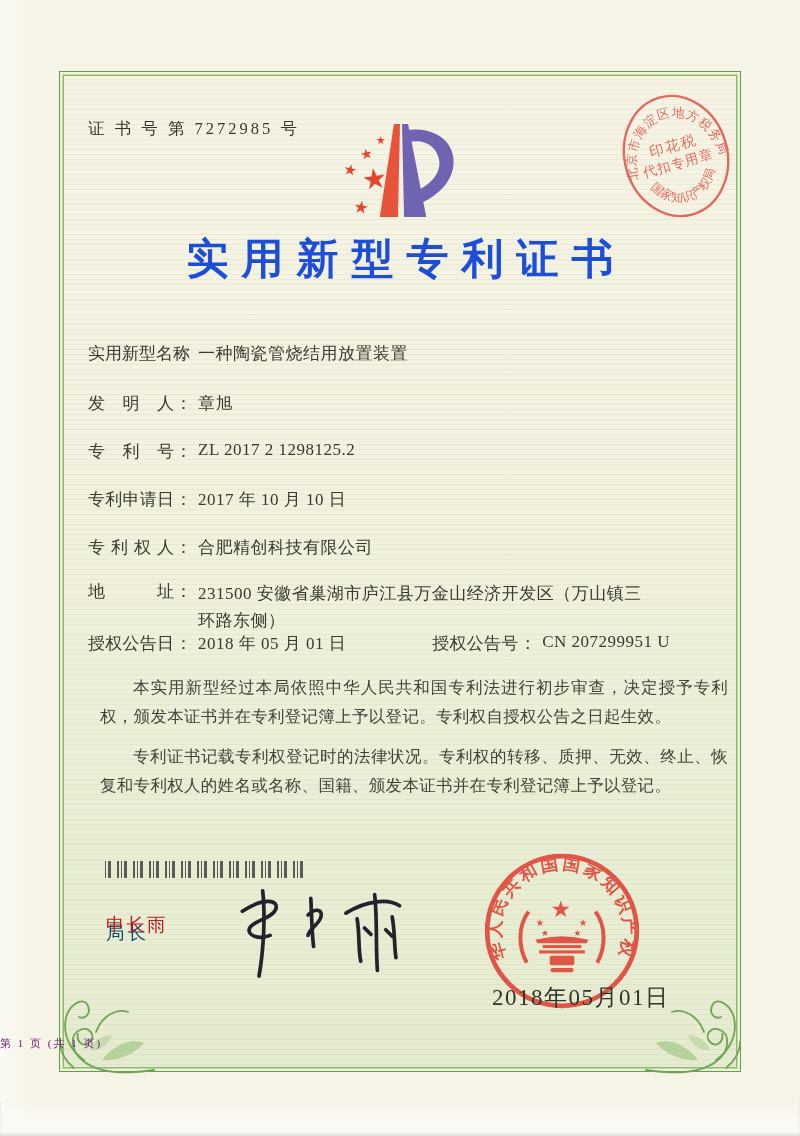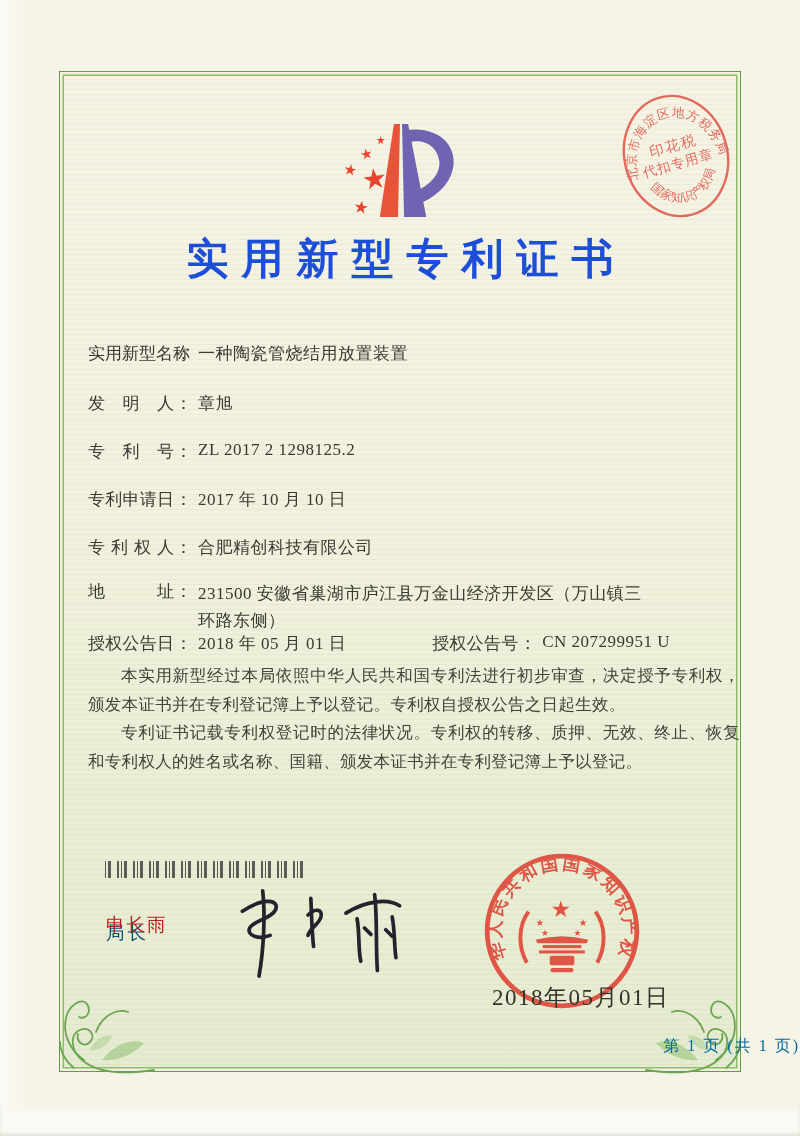--- a/index.html
+++ b/index.html
@@ -48,39 +48,39 @@
   .fcolon{display:inline-block; margin:0 6px 0 1px;}
   .fvalue{white-space:pre-wrap; letter-spacing:.5px;}
   .fvalue.addr{width:452px; line-height:27px;}
   .grantrow{display:flex;}
   .grant2{margin-left:86px;}
 
   .paras{
     position:absolute; left:88px; top:662px; width:652px;
     font-size:16.5px; line-height:28.6px; text-align:justify; color:#43423a; letter-spacing:.3px;
   }
-  .paras p{margin:0; text-indent:2em;}
+  .paras p{margin:12px; text-indent:2em;}
 
   .barcode{
     position:absolute; left:105px; top:861px; width:200px; height:17px; opacity:.82;
     background:repeating-linear-gradient(90deg,
       #3c3c3c 0 1.5px, transparent 1.5px 3px,
       #3c3c3c 3px 6px, transparent 6px 7.5px,
       #3c3c3c 7.5px 8.5px, transparent 8.5px 12.5px,
       #3c3c3c 12.5px 14px, transparent 14px 16px);
   }
 
   .signer-title{position:absolute; left:106px; top:920px; font-size:18.5px; letter-spacing:3px; color:#0c4a6e;}
   .signer-name{position:absolute; left:106px; top:912px; font-size:18.5px; letter-spacing:2px; color:#b91c1c;}
   .signature{position:absolute; left:222px; top:886px;}
 
   .seal{position:absolute; left:474px; top:843px;}
   .seal-date{position:absolute; left:492px; top:982px; font-size:23px; letter-spacing:1.5px; color:#33322c;}
 
-  .footer{position:absolute; left:0; top:1036px; width:100%; text-align:right; font-size:16px; letter-spacing:2px; color:#0369a1;}
+  .footer{position:absolute; left:0; top:1036px; width:100%; text-align:left; font-size:11px; letter-spacing:2px; color:#701a75;}
 
   svg text{font-family:"Liberation Serif","DejaVu Serif",serif;}
 </style>
 </head>
 <body>
 
 <div class="photo">
 
   <div class="guilloche"></div>
   <div class="frame"></div>
@@ -99,20 +99,21 @@
     <g fill="none" stroke="#6da554" stroke-width="1.8" stroke-linecap="round">
       <path d="M110,98 C78,103 52,100 38,88 C26,78 26,62 36,58 C46,54 52,64 46,70 C40,76 32,70 34,62"></path>
       <path d="M40,88 C28,80 18,64 22,46 C25,33 38,25 43,32 C48,40 42,48 35,45"></path>
       <path d="M52,60 C58,44 72,36 84,40"></path>
       <path d="M30,96 C22,90 16,80 16,70"></path>
     </g>
     <path d="M58,88 C70,72 88,66 100,71 C90,83 70,90 58,88 Z" fill="#8fbf72" opacity=".55" stroke="none"></path>
     <path d="M46,78 C50,68 60,62 68,64 C64,74 54,79 46,78 Z" fill="#a7cc8c" opacity=".5" stroke="none"></path>
   </svg>
 
+  <div class="certno">证 书 号 第 7272985 号</div>
 
   <svg class="logo" width="132" height="106" viewBox="0 0 130 105">
     <polygon points="60,6 66,6 64,98 46,98" fill="var(--logo-orange,#e8543a)"></polygon>
     <polygon points="68,6 74,6 92,98 70,98" fill="var(--logo-purple,#6f63b2)"></polygon>
     <path d="M73,12 C103,8 121,26 119,46 C117,68 96,81 84,85 L80,73 C96,67 106,55 105,43 C103,28 90,20 75,24 Z" fill="var(--logo-purple,#6f63b2)"></path>
     <g fill="var(--star-red,#e6452f)" font-family="'DejaVu Sans',sans-serif">
       <text x="42" y="26" font-size="11">★</text>
       <text x="27" y="41" font-size="14" transform="rotate(-12 30 38)">★</text>
       <text x="10" y="56" font-size="15" transform="rotate(10 14 52)">★</text>
       <text x="28" y="70" font-size="28" transform="rotate(-8 40 60)">★</text>

